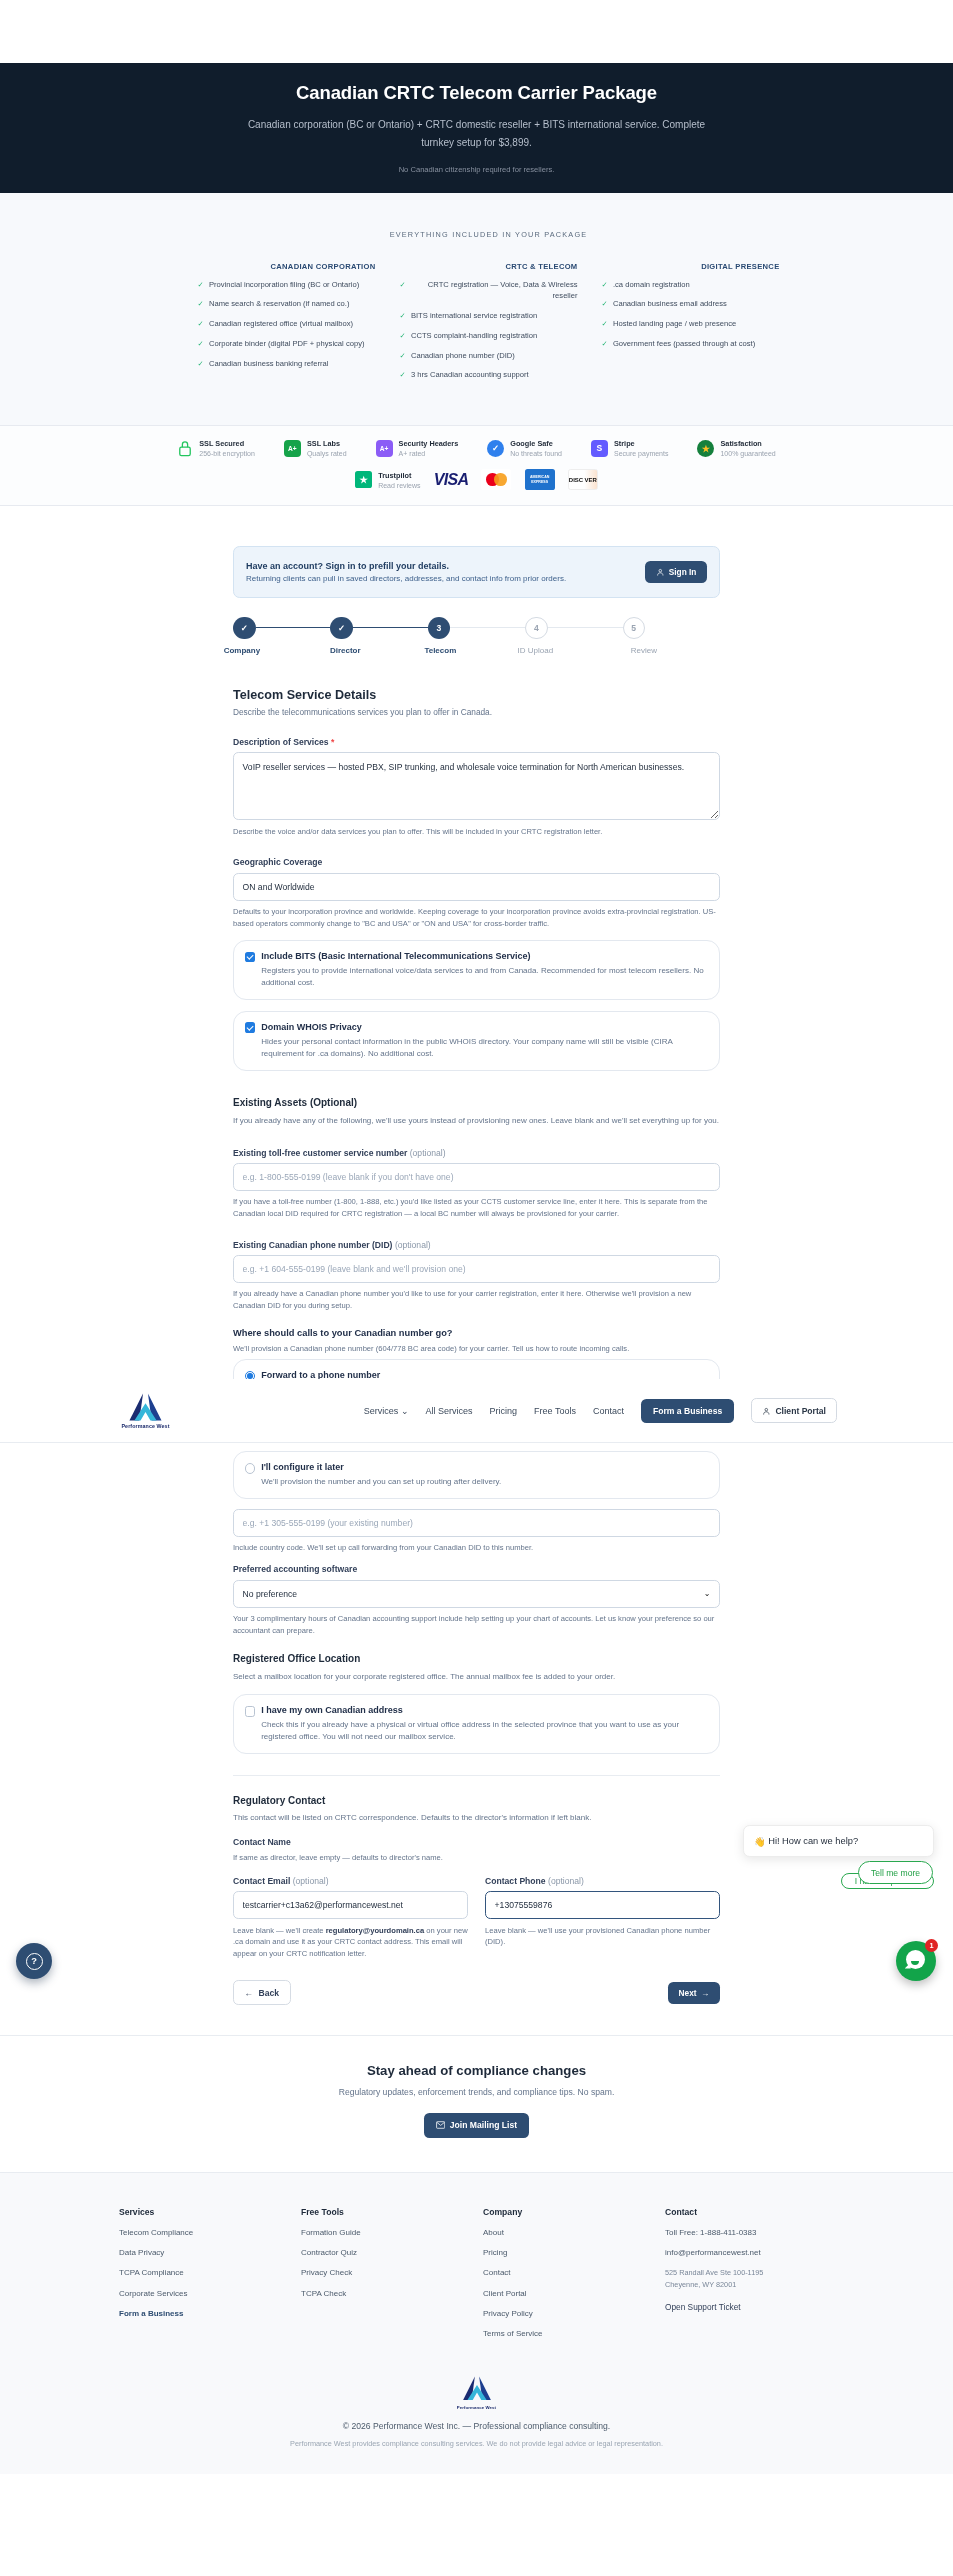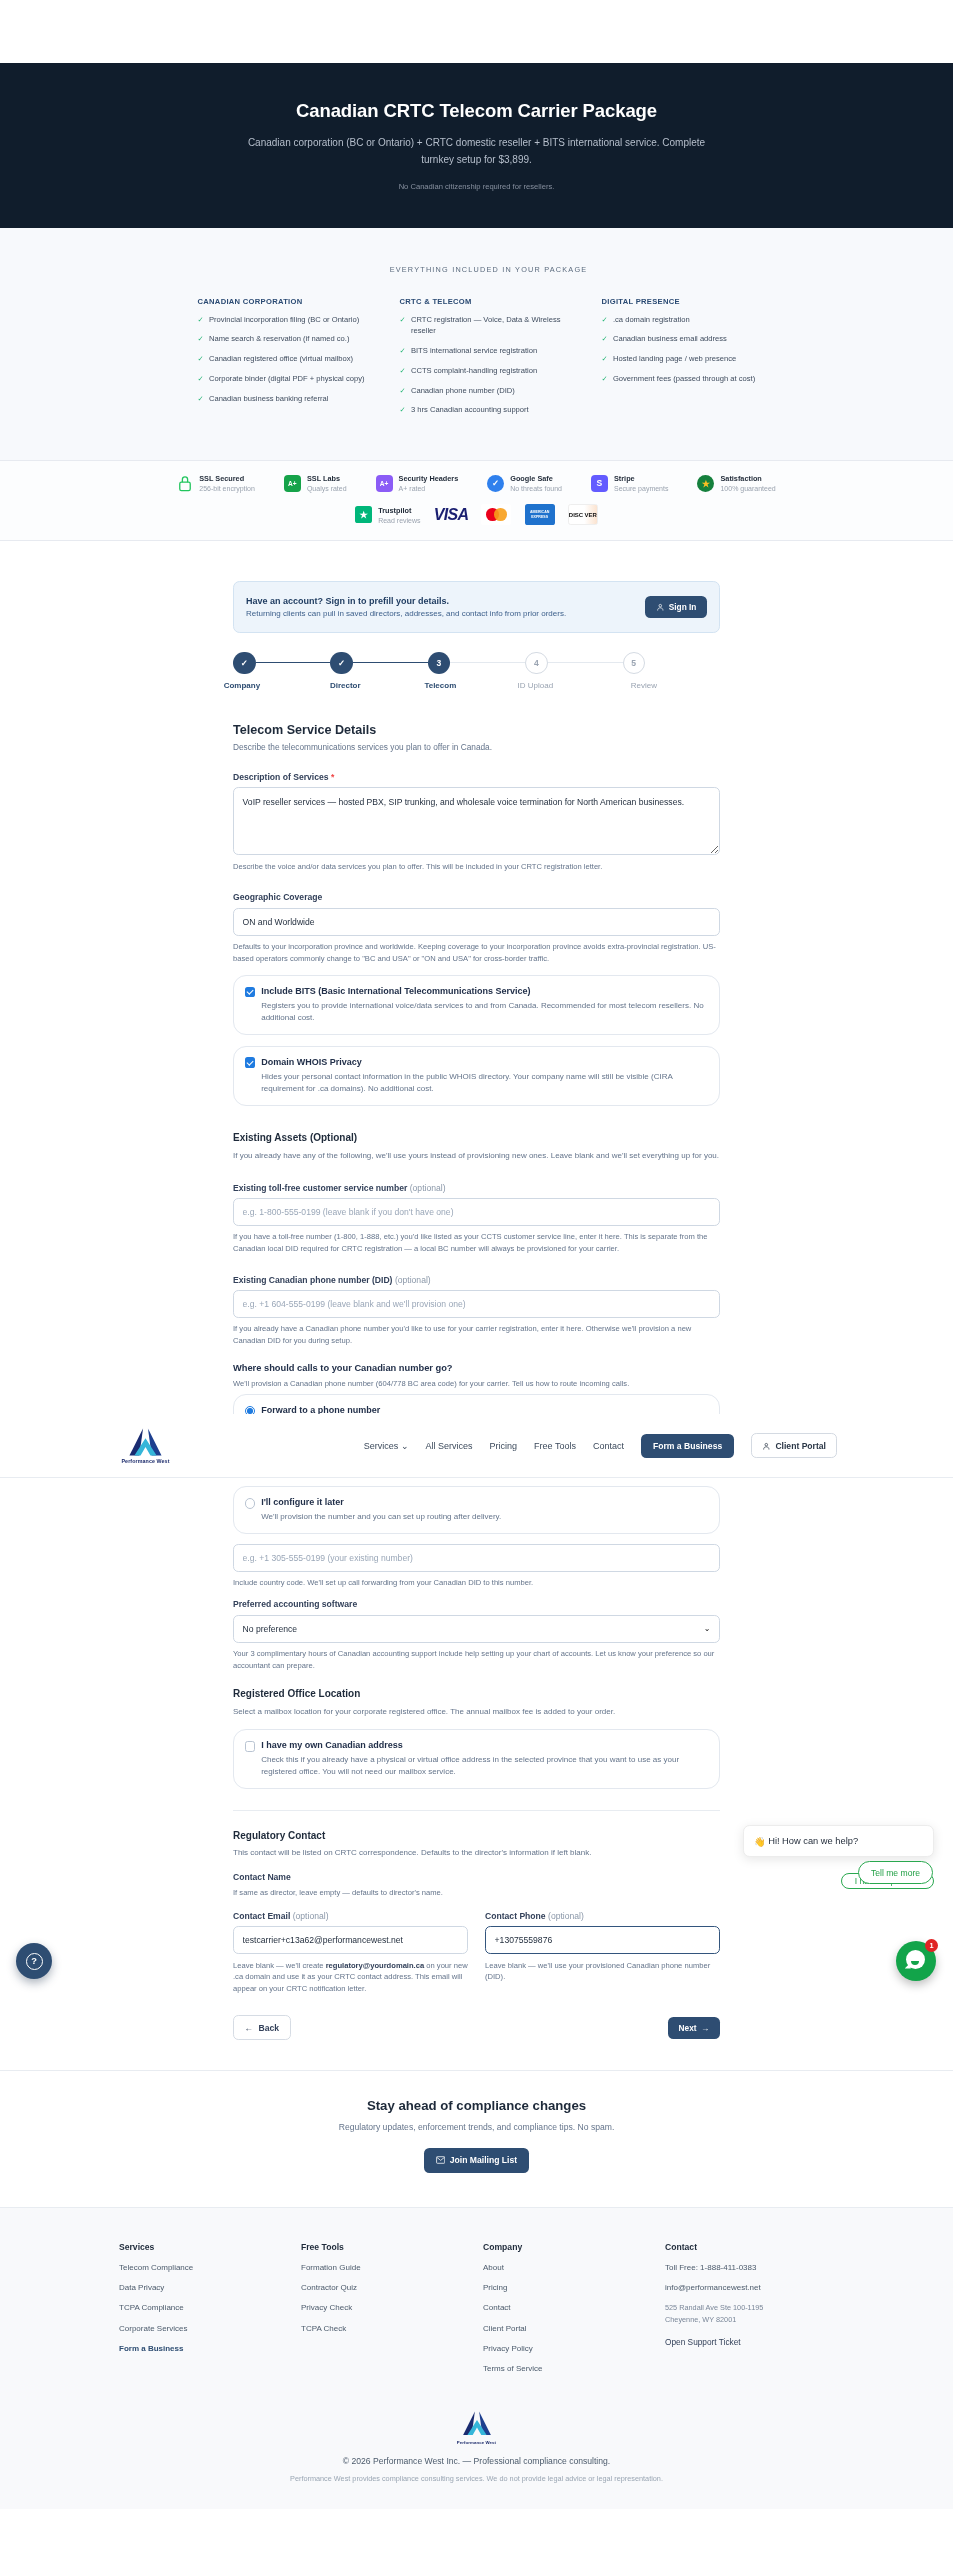--- a/index.html
+++ b/index.html
@@ -2,28 +2,28 @@
 <html style="font-size:10.6px"><head>
 <meta charset="utf-8">
 <style>
   * { box-sizing: border-box; }
   body {
     margin: 0; width: 953px; height: 2576px; position: relative; overflow: hidden;
     background: #fff; font-family: "Liberation Sans", sans-serif; color: #1e2a3a;
   }
   
   .top-strip { height: 63px; background: #fff; }
-  .hero { height: 165px; background: #101d2c; display: flex; flex-direction: column; align-items: center; justify-content: center; text-align: center; }
+  .hero { height: 130px; background: #101d2c; display: flex; flex-direction: column; align-items: center; justify-content: center; text-align: center; }
   .hero h1 { margin: 0; font-size: 18.5px; font-weight: 700; color: #fff; letter-spacing: -0.1px; }
   .hero .sub { margin-top: 12px; width: 463px; font-size: 10px; line-height: 1.75; color: #b6bfcc; }
   .hero .note { margin-top: 13.2px; font-size: 7.6px; color: #87909f; }
   
   .included { background: #f7f9fc; padding-top: 37px; height: 232px; padding-left: 24px; }
   .eyebrow { text-align: center; font-size: 7.3px; letter-spacing: 1.2px; color: #5b6b7e; font-weight: 400; }
-  .inc-grid { width: 582px; margin: 22.5px auto 0; display: grid; grid-template-columns: 1fr 1fr 1fr; column-gap: 24px; }
+  .inc-grid { width: 582px; margin: 22.5px auto 0; display: grid; grid-template-columns: 1fr 1fr 1fr; column-gap: 24px; text-align: right; }
   .inc-col h3 { margin: 0 0 2.6px; font-size: 7.6px; font-weight: 700; color: #2a4a73; letter-spacing: 0.3px; }
   .inc-item { display: flex; gap: 5.3px; margin-top: 8px; font-size: 7.6px; line-height: 1.55; color: #3f4c5e; }
   .inc-check { color: #22b573; font-size: 7.3px; line-height: 1.6; }
   
   .trust { background: #fcfdfe; border-top: 0.7px solid #e7eaf0; border-bottom: 0.7px solid #e7eaf0; padding: 13.2px 0 14.6px; }
   .trow1 { display: flex; justify-content: center; align-items: center; gap: 29px; }
   .trow2 { display: flex; justify-content: center; align-items: center; gap: 13.2px; margin-top: 12px; }
   .badge { display: flex; align-items: center; gap: 6px; }
   .badge .bt { font-size: 7.3px; font-weight: 700; color: #1f2937; }
   .badge .bs { font-size: 7px; color: #9aa3af; margin-top: 2px; }

